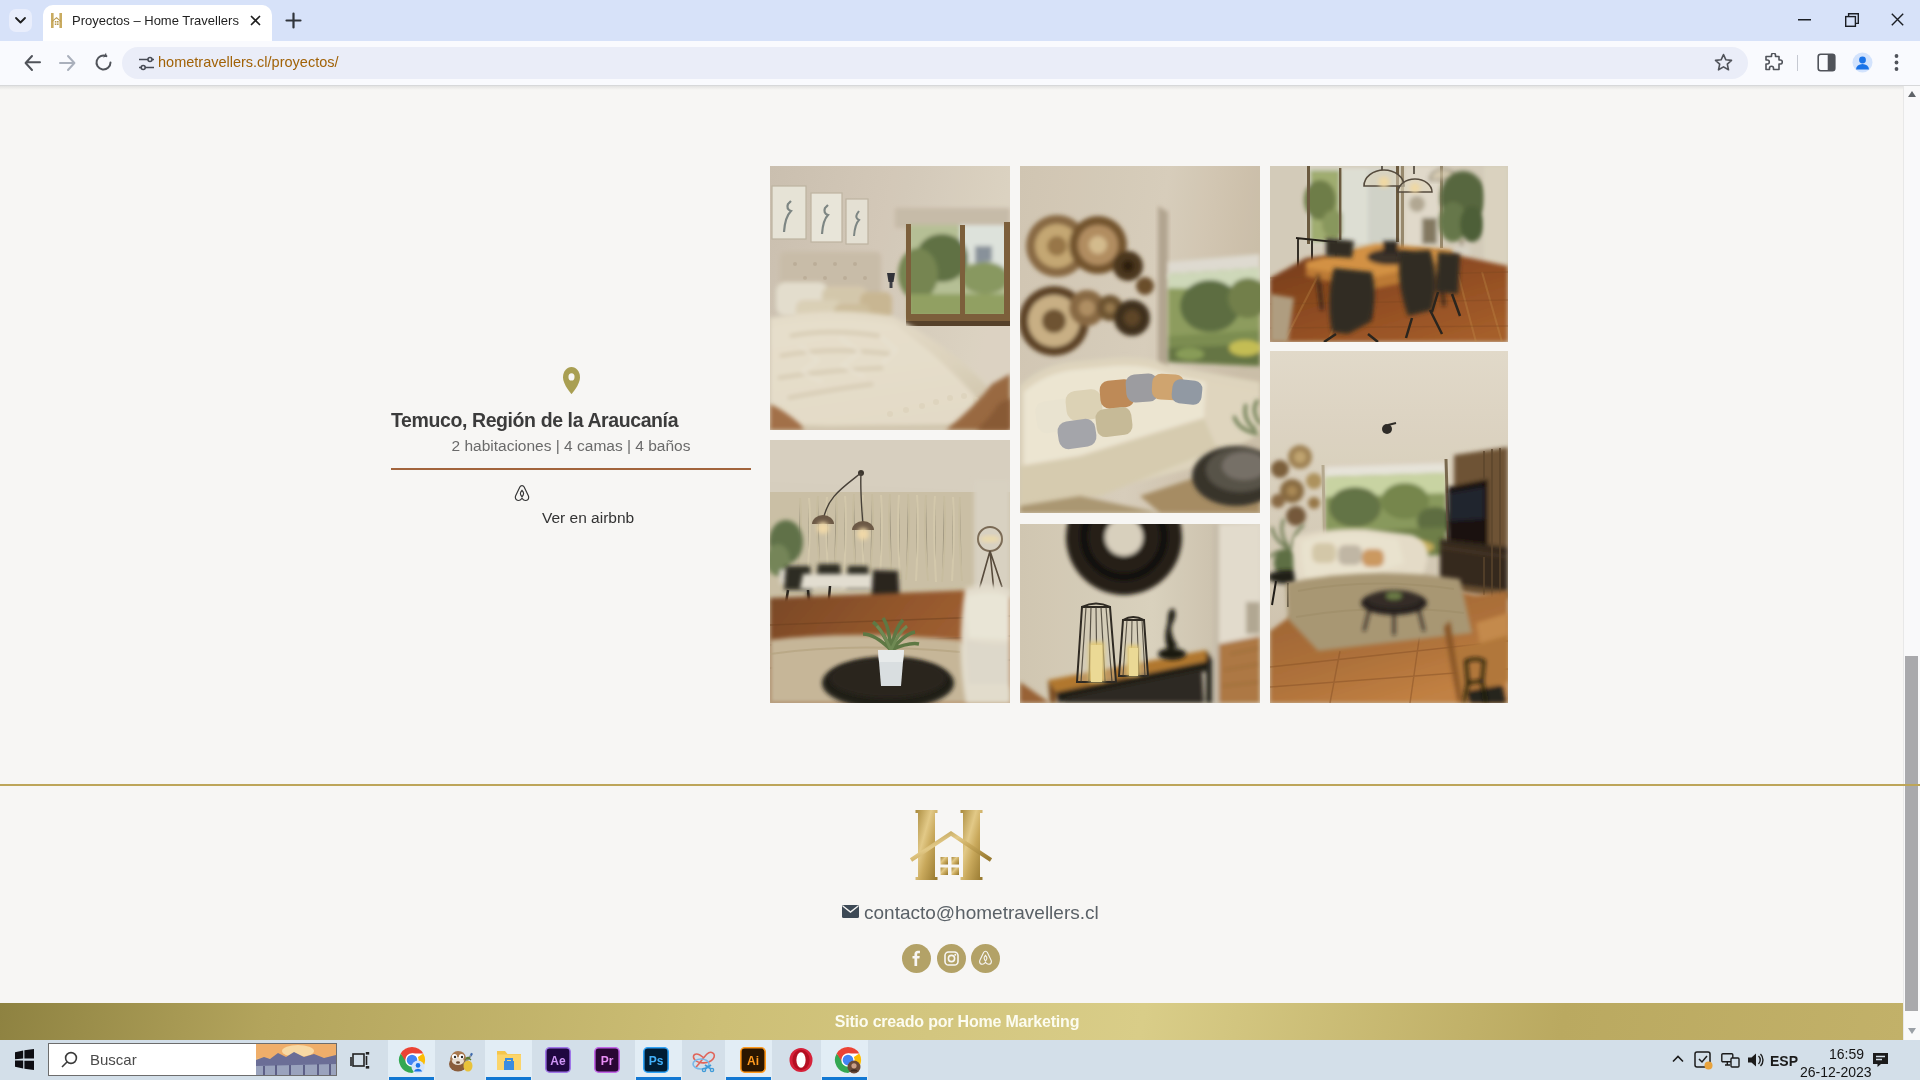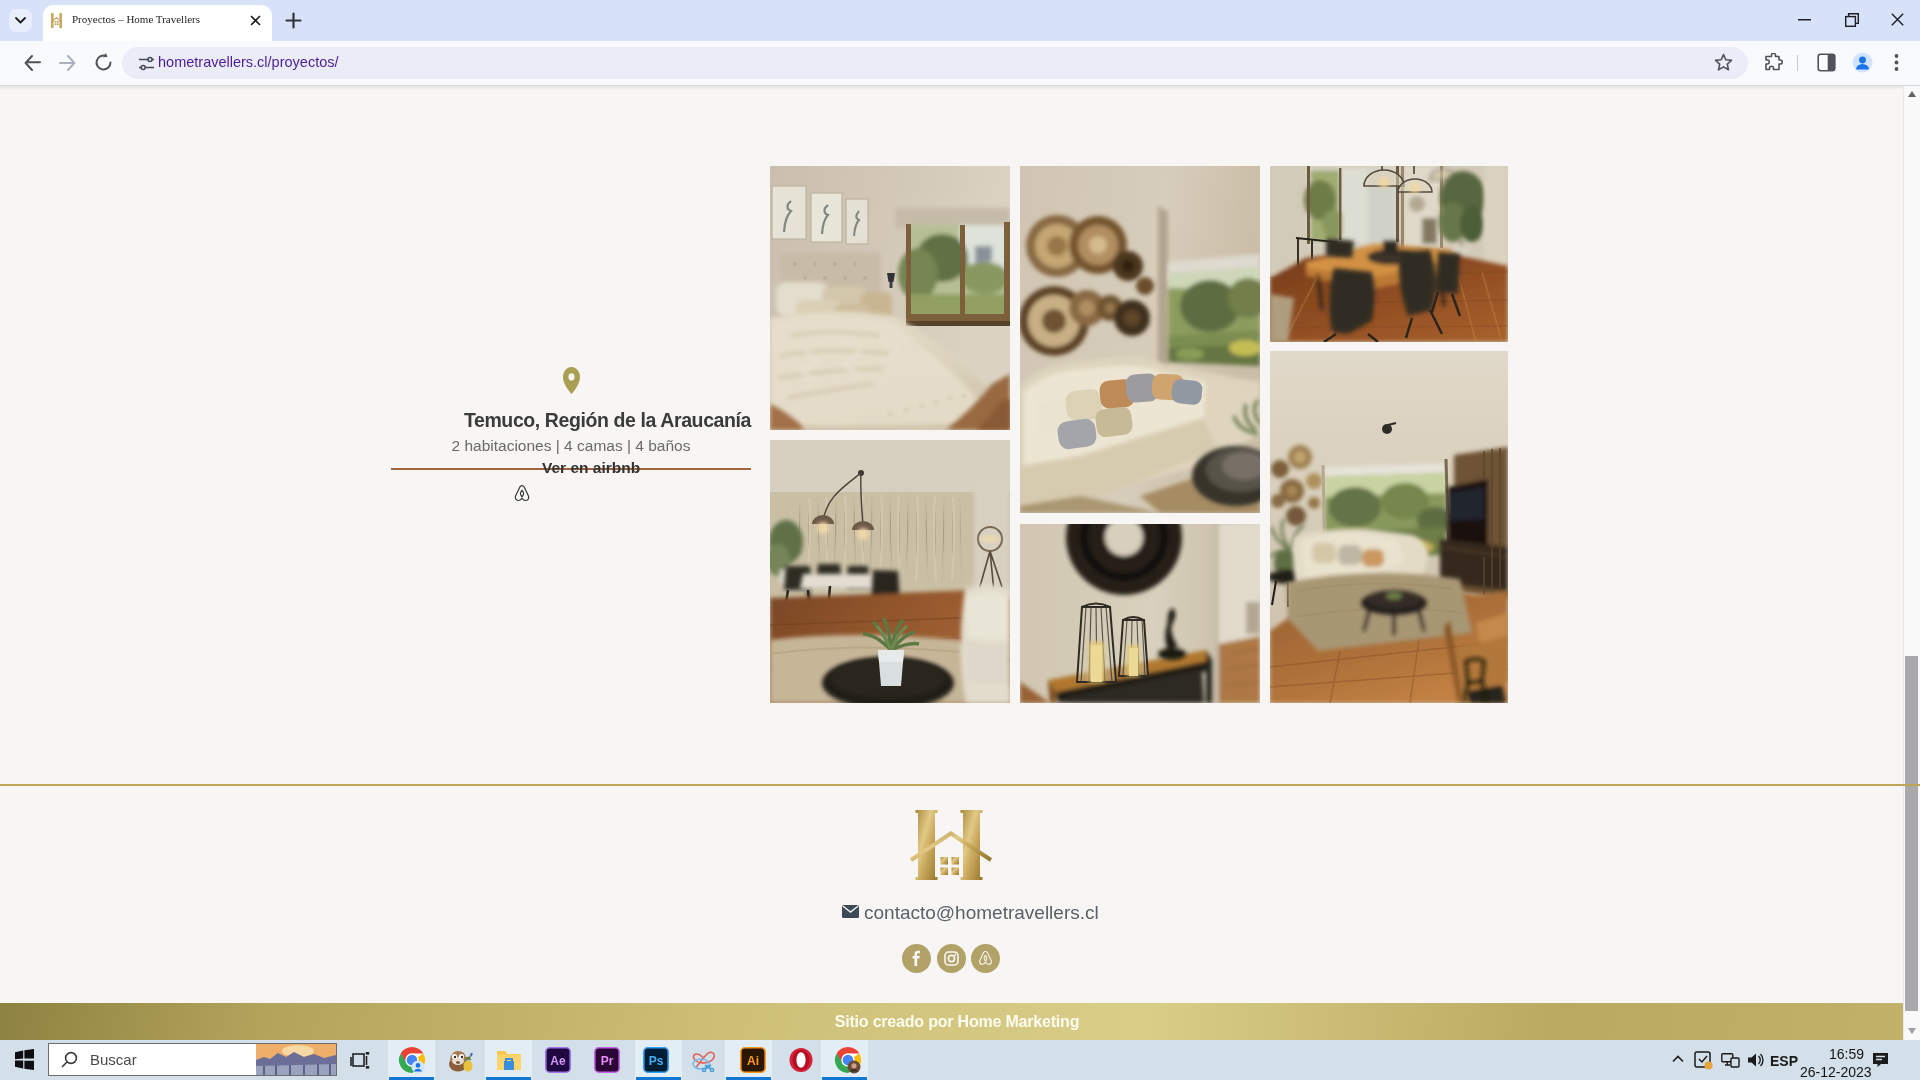--- a/index.html
+++ b/index.html
@@ -26,21 +26,21 @@
     <rect x="2" y="0" width="2.6" height="15"></rect>
     <rect x="10.4" y="0" width="2.6" height="15"></rect>
     <path d="M3 8 L7.5 4 L12 8 L12 9 L7.5 5.4 L3 9 Z" fill="#b99a4f"></path>
     <rect x="5.8" y="8" width="1.6" height="1.6" fill="#b99a4f"></rect>
     <rect x="8" y="8" width="1.6" height="1.6" fill="#b99a4f"></rect>
     <rect x="5.8" y="10.4" width="1.6" height="1.6" fill="#b99a4f"></rect>
     <rect x="8" y="10.4" width="1.6" height="1.6" fill="#b99a4f"></rect>
   </g>
 </svg>
 
-<div class="abs" style="left:72px;top:13px;width:160px;font-size:11px;color:#1f1f1f;white-space:nowrap;font-family:Liberation Serif, serif;">Proyectos – Home Travellers</div>
+<div class="abs" style="left:72px;top:13px;width:160px;font-size:13px;color:#1f1f1f;white-space:nowrap;">Proyectos – Home Travellers</div>
 
 <svg class="abs" style="left:249px;top:14px" width="13" height="13" viewBox="0 0 13 13">
       <path d="M2.5 2.5 L10.5 10.5 M10.5 2.5 L2.5 10.5" stroke="#1f1f1f" stroke-width="1.7" stroke-linecap="round"></path>
     </svg>
 
 <svg class="abs" style="left:284px;top:11px" width="19" height="19" viewBox="0 0 19 19">
       <path d="M9.5 2.5 L9.5 16.5 M2.5 9.5 L16.5 9.5" stroke="#30343b" stroke-width="2.2" stroke-linecap="round"></path>
     </svg>
 
 <svg class="abs" style="left:1798px;top:19px" width="13" height="2" viewBox="0 0 13 2">
@@ -75,21 +75,21 @@
 
 <svg class="abs" style="left:138px;top:55px" width="17" height="17" viewBox="0 0 17 17">
   <g stroke="#474b55" stroke-width="1.6" fill="none">
    <path d="M1 4.5 L10 4.5 M14 4.5 L16 4.5"></path>
    <circle cx="12" cy="4.5" r="2" fill="none"></circle>
    <path d="M1 12.5 L3 12.5 M7.5 12.5 L16 12.5"></path>
    <circle cx="5.2" cy="12.5" r="2" fill="none"></circle>
   </g>
 </svg>
 
-<div class="abs" style="left:158px;top:54px;font-size:14.5px;color:#4c1d95;">hometravellers.cl/proyectos/</div>
+<div class="abs" style="left:158px;top:54px;font-size:14.5px;color:#a16207;">hometravellers.cl/proyectos/</div>
 
 <svg class="abs" style="left:1714px;top:53px" width="19" height="19" viewBox="0 0 19 19">
       <path d="M9.5 1.6 L11.9 6.8 L17.5 7.4 L13.3 11.2 L14.5 16.8 L9.5 13.9 L4.5 16.8 L5.7 11.2 L1.5 7.4 L7.1 6.8 Z" fill="none" stroke="#50535a" stroke-width="1.6" stroke-linejoin="round"></path>
     </svg>
 
 <svg class="abs" style="left:1764px;top:53px" width="19" height="19" viewBox="0 0 19 19">
       <path d="M7.5 2.2 a2 2 0 0 1 4 0 l0 1.3 3.5 0 0 3.5 1.3 0 a2 2 0 0 1 0 4 l-1.3 0 0 5.5 -5.5 0 0-1.3 a2 2 0 0 0 -4 0 l0 1.3 -3.5 0 0-5.5 1.3 0 a2 2 0 0 0 0 -4 l-1.3 0 0-3.5 5.5 0 Z" fill="none" stroke="#50535a" stroke-width="1.6" stroke-linejoin="round"></path>
     </svg>
 
 <div class="abs" style="left:1797px;top:55px;width:1px;height:16px;background:#c6c9d2;"></div>
@@ -660,31 +660,31 @@
 
   <path d="M196 310 Q206 306 214 310 L212 330 L198 332 Z M198 332 L194 352 M212 330 L216 352" stroke="#17140f" stroke-width="3" fill="none" filter="url(#fb)"></path>
   <rect width="238" height="352" fill="#7a5c3a" opacity="0.05"></rect>
 </svg>
 
 <svg class="abs" style="left:563px;top:367px" width="17" height="27" viewBox="0 0 19 25" preserveAspectRatio="none">
       <path d="M9.5 0 C4.2 0 0 4.2 0 9.4 C0 16.4 9.5 25 9.5 25 C9.5 25 19 16.4 19 9.4 C19 4.2 14.8 0 9.5 0 Z" fill="#a99f52"></path>
       <circle cx="9.5" cy="9.2" r="3.4" fill="#f7f6f4"></circle>
     </svg>
 
-<div class="abs" style="left:391px;top:411px;width:360px;text-align:right;font-size:19.5px;font-weight:bold;color:#3b3b3b;letter-spacing:-0.4px;line-height:1;">Temuco, Región de la Araucanía</div>
+<div class="abs" style="left:391px;top:411px;width:360px;text-align:left;font-size:19.5px;font-weight:bold;color:#3b3b3b;letter-spacing:-0.4px;line-height:1;">Temuco, Región de la Araucanía</div>
 
 <div class="abs" style="left:391px;top:438px;width:360px;text-align:center;font-size:15.5px;color:#6a6a6a;line-height:1;">2 habitaciones | 4 camas | 4 baños</div>
 
 <div class="abs" style="left:391px;top:468px;width:360px;height:2px;background:#a2643c;"></div>
 
 <svg class="abs" style="left:514px;top:484px" width="16" height="18" viewBox="0 0 18 19">
       <path d="M9 1.2 c1 0 1.9 0.55 2.4 1.55 l4.6 9.6 c0.3 0.7 0.5 1.3 0.5 2 c0 2 -1.6 3.6 -3.6 3.6 c-1.4 0 -2.7 -0.9 -3.9 -2.3 c-1.2 1.4 -2.5 2.3 -3.9 2.3 c-2 0 -3.6 -1.6 -3.6 -3.6 c0 -0.7 0.2 -1.3 0.5 -2 l4.6 -9.6 C7.1 1.75 8 1.2 9 1.2 Z M9 6.5 c-0.9 1 -1.8 2.3 -1.8 3.6 c0 1.5 0.9 2.7 1.8 3.8 c0.9 -1.1 1.8 -2.3 1.8 -3.8 c0 -1.3 -0.9 -2.6 -1.8 -3.6 Z" fill="none" stroke="#333333" stroke-width="1.3"></path>
     </svg>
 
-<div class="abs" style="left:542px;top:460px;font-size:15.5px;color:#333333;line-height:1.05;font-weight:bold;">Ver en airbnb</div>
+<div class="abs" style="left:542px;top:510px;font-size:15.5px;color:#333333;line-height:1.05;">Ver en airbnb</div>
 
 <div class="abs" style="left:0;top:784px;width:1920px;height:2px;background:#bda559;"></div>
 
 <svg class="abs" style="left:903px;top:809px" width="96" height="72" viewBox="0 0 96 72">
   <defs>
     <linearGradient id="gold" x1="0" y1="0" x2="1" y2="0.9">
       <stop offset="0" stop-color="#a8893c"></stop>
           <stop offset="0.4" stop-color="#e2c987"></stop>
           <stop offset="0.62" stop-color="#c9a95c"></stop>
           <stop offset="1" stop-color="#9a7c33"></stop>

